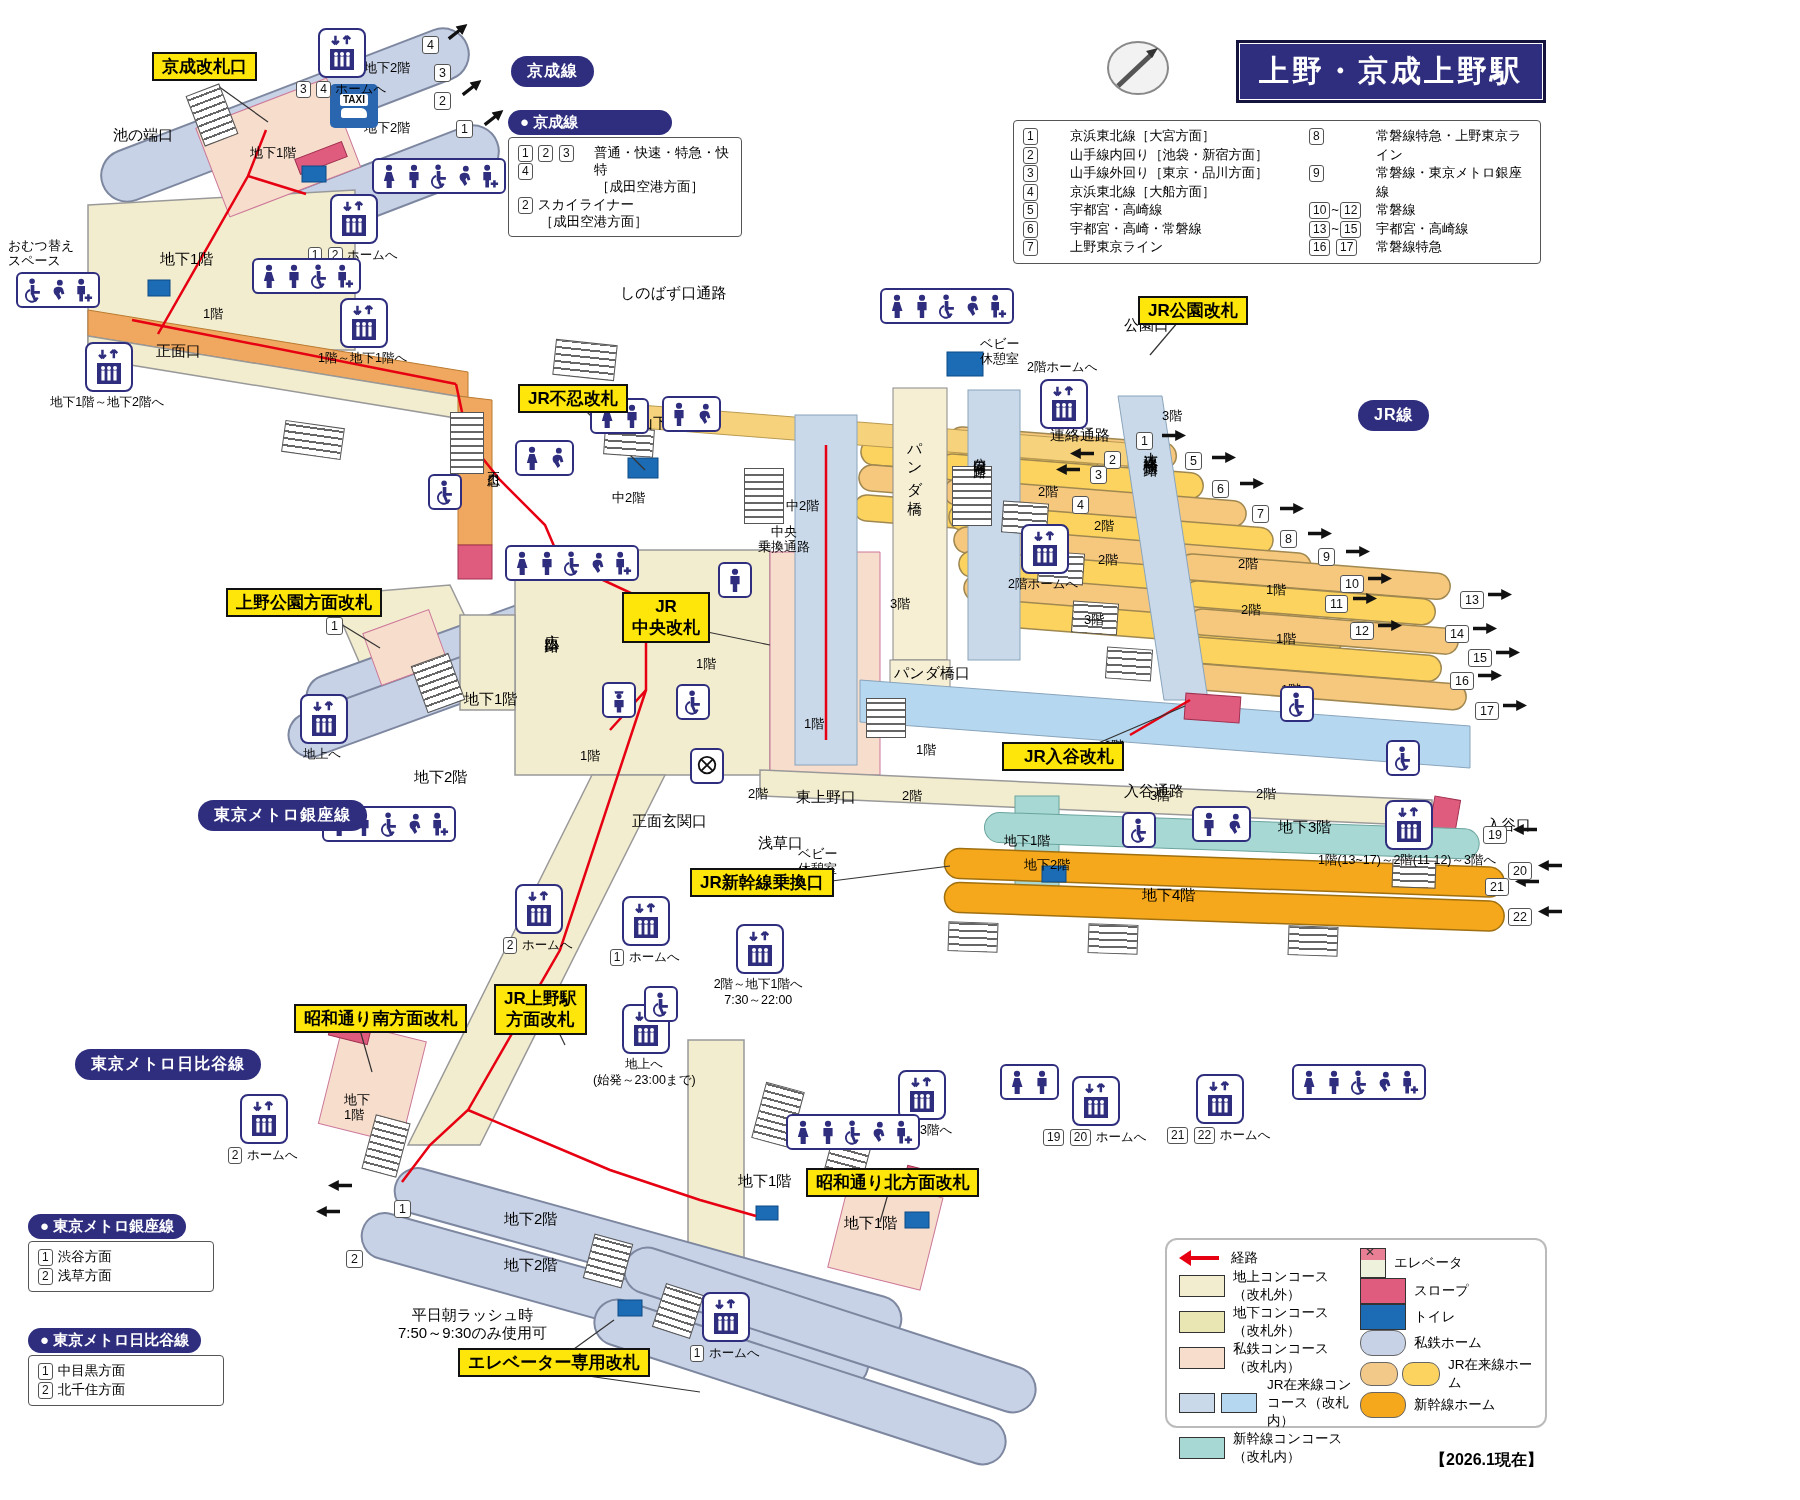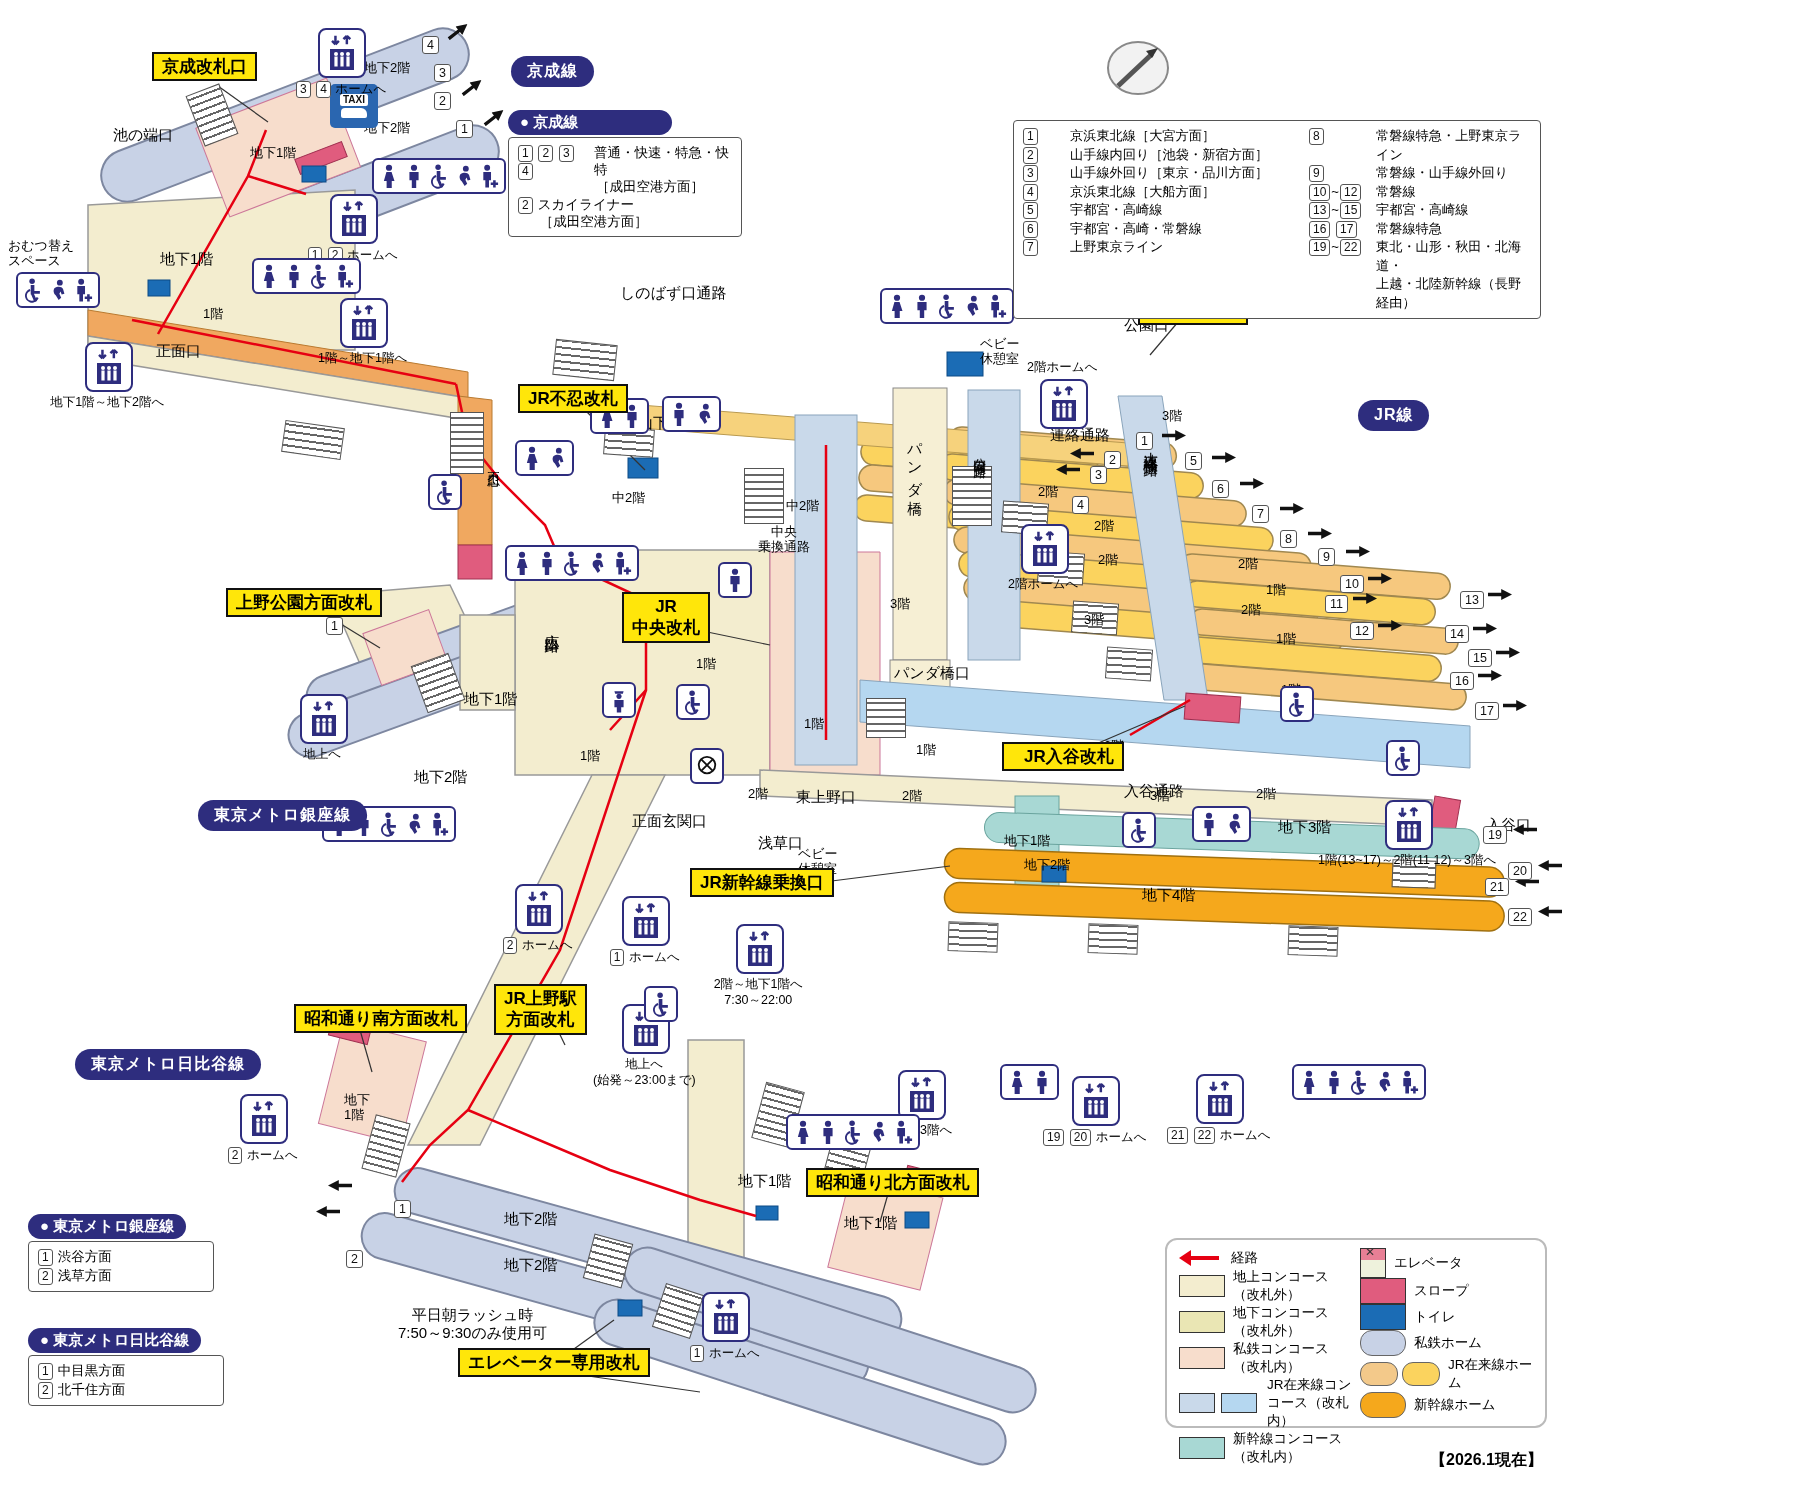--- a/index.html
+++ b/index.html
@@ -243,20 +243,21 @@
           <circle cx="12" cy="13" r="9" fill="none" stroke="#111" stroke-width="2"></circle>
           <path d="M6 7l12 12M18 7L6 19" stroke="#111" stroke-width="2" fill="none"></path>
         </g>
       <g id="i-elev-arrows" fill="none" stroke="#2e2d7e" stroke-width="2.6">
         <path d="M11 4v9M11 13l-3.6-3.6M11 13l3.6-3.6"></path>
         <path d="M23 13V4M23 4l-3.6 3.6M23 4l3.6 3.6"></path>
       </g>
     </defs>
   </svg>
 
+  <div class="title">上野・京成上野駅</div>
   <div class="copyright">【2026.1現在】</div>
 
   <svg class="compass" width="84" height="72">
     <ellipse cx="42" cy="34" rx="30" ry="26" fill="#f2f2f2" stroke="#888" stroke-width="2"></ellipse>
     <path d="M22 52 L56 20" stroke="#555" stroke-width="5" fill="none"></path>
     <path d="M62 14 l-12 3 6 7z" fill="#333"></path>
   </svg>
 
   <div class="badge" style="left:511px;top:56px">京成線</div>
   <div class="badge" style="left:1358px;top:400px">JR線</div>
@@ -319,38 +320,33 @@
           </div>
         </div>
       <div class="jrcol" style="flex:1">
 
       <div class="jrrow">
             <span class="nums"><span class="chip">8</span> </span>
             <span class="lab">常磐線特急・上野東京ライン</span>
           </div>
           <div class="jrrow">
             <span class="nums"><span class="chip">9</span> </span>
-            <span class="lab">常磐線・山手線外回り</span>
+            <span class="lab">常磐線・東京メトロ銀座線</span>
           </div>
           <div class="jrrow">
             <span class="nums"><span class="chip">10</span>~<span class="chip">12</span> </span>
             <span class="lab">常磐線</span>
           </div>
           <div class="jrrow">
             <span class="nums"><span class="chip">13</span>~<span class="chip">15</span> </span>
             <span class="lab">宇都宮・高崎線</span>
           </div>
           <div class="jrrow">
             <span class="nums"><span class="chip">16</span> <span class="chip">17</span> </span>
             <span class="lab">常磐線特急</span>
-          </div>
-          <div class="jrrow">
-            <span class="nums"><span class="chip">19</span>~<span class="chip">22</span> </span>
-            <span class="lab">東北・山形・秋田・北海道・
-上越・北陸新幹線（長野経由）</span>
           </div>
         </div>
     </div>
   </div>
 
   <div class="lgwrap" style="left:28px;top:1214px;width:186px">
     <div class="lghead">● 東京メトロ銀座線</div>
     <div class="lgbox">
 
     <div class="klrow">

